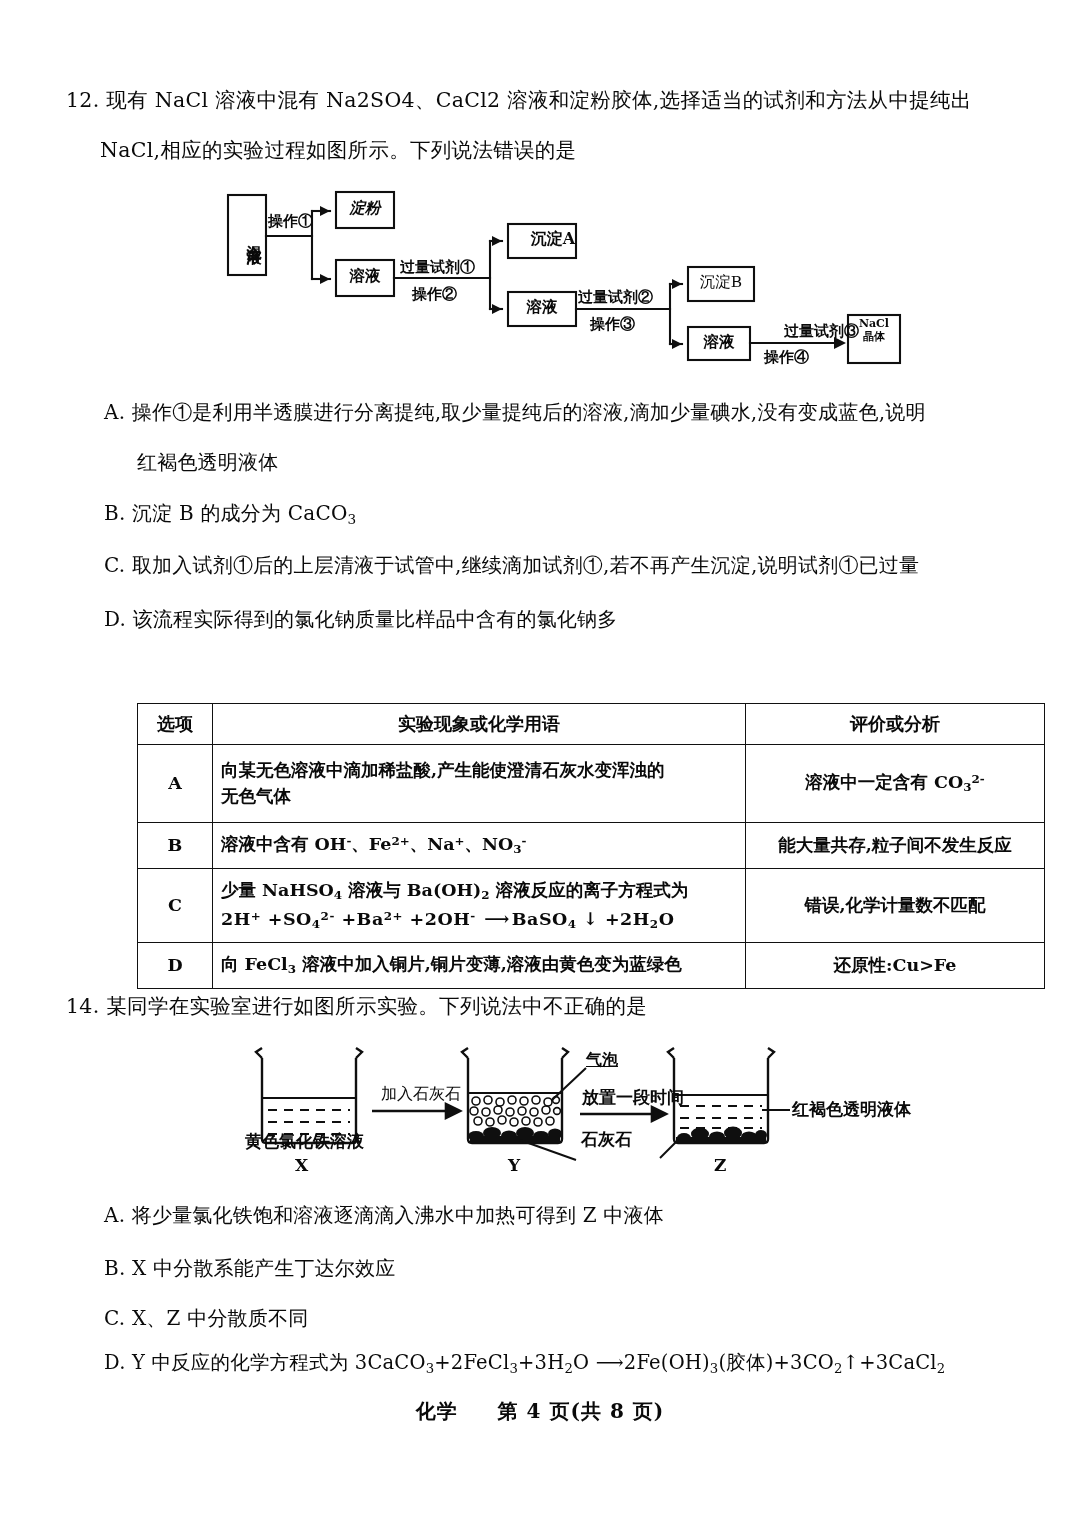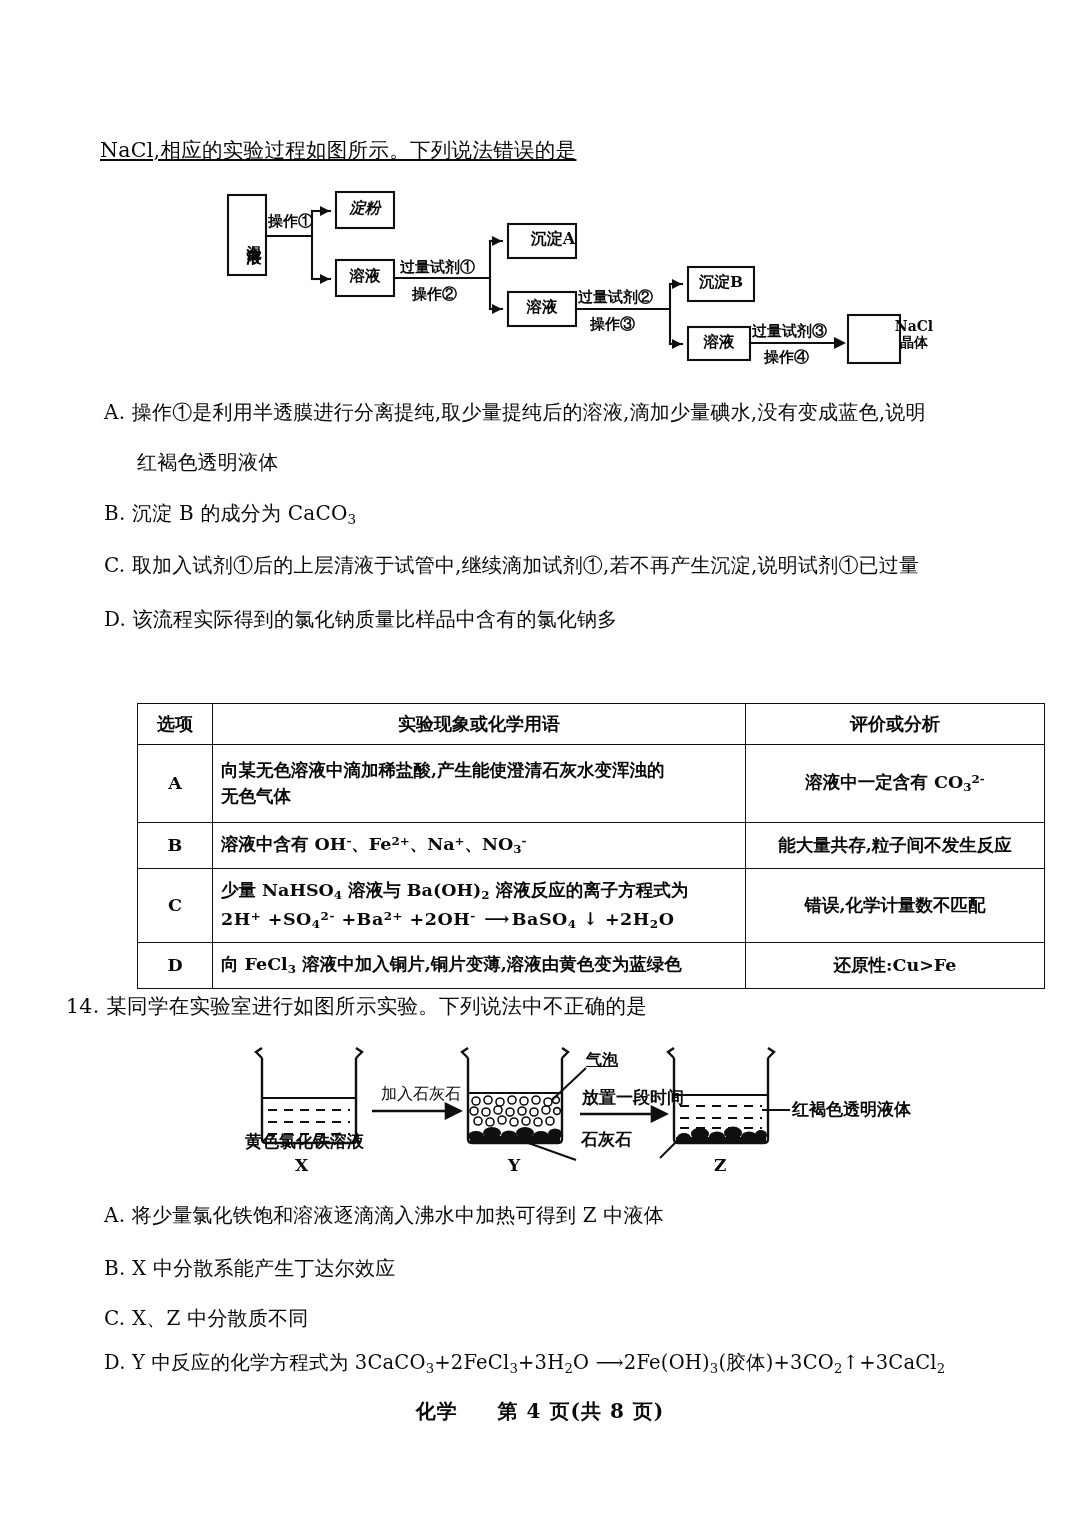--- a/index.html
+++ b/index.html
@@ -84,21 +84,24 @@
     font-size: 20px;
     font-weight: 700;
     letter-spacing: 1px;
   }
 </style>
 </head>
 <body>
 
 <div class="page">
 
-  <div class="qline" style="left:100px; top:135px;text-decoration:underline;">
+  <div class="qline" style="left:66px; top:85px;">
+    <span>12. 现有 NaCl 溶液中混有 Na2SO4、CaCl2 溶液和淀粉胶体,选择适当的试剂和方法从中提纯出</span>
+  </div>
+  <div class="qline" style="left:100px; top:135px;">
     <span>NaCl,相应的实验过程如图所示。下列说法错误的是</span>
   </div>
 
   <svg id="flowchart" width="1080" height="1529" viewBox="0 0 1080 1529" style="pointer-events:none;">
     <g fill="none" stroke="#0f0f0f" stroke-width="2.1" stroke-linecap="square">
 
       <rect x="228" y="195" width="38" height="80"></rect>
       <rect x="336" y="192" width="58" height="36"></rect>
       <rect x="336" y="260" width="58" height="36"></rect>
       <rect x="508" y="224" width="68" height="34"></rect>
@@ -138,34 +141,34 @@
   <div style="position:absolute; left:232px; top:201px; width:30px; font-size:15px; font-weight:700; line-height:1.08; text-align:center; writing-mode:vertical-rl; text-orientation:upright; letter-spacing:1px; height:68px;">混合溶液</div>
 
   <div style="position:absolute; left:337px; top:198px; width:56px; text-align:center; font-size:15.5px; font-weight:700;font-style:italic;">淀粉</div>
 
   <div style="position:absolute; left:337px; top:266px; width:56px; text-align:center; font-size:15.5px; font-weight:700;">溶液</div>
 
   <div style="position:absolute; left:509px; top:229px; width:88px; text-align:center; font-size:16px; font-weight:700;">沉淀A</div>
 
   <div style="position:absolute; left:509px; top:297px; width:66px; text-align:center; font-size:15.5px; font-weight:700;">溶液</div>
 
-  <div style="position:absolute; left:689px; top:272px; width:64px; text-align:center; font-size:15.5px; font-weight:700;">沉淀B</div>
+  <div style="position:absolute; left:689px; top:272px; width:64px; text-align:center; font-size:15.5px; font-weight:400;">沉淀B</div>
 
   <div style="position:absolute; left:689px; top:332px; width:60px; text-align:center; font-size:15.5px; font-weight:700;">溶液</div>
 
-  <div style="position:absolute; left:889px; top:318px; width:50px; text-align:center; font-size:14px; font-weight:700; line-height:1.15;">
+  <div style="position:absolute; left:849px; top:318px; width:50px; text-align:center; font-size:11px; font-weight:700; line-height:1.15;">
     <span>NaCl<br>晶体</span>
   </div>
 
   <div style="position:absolute; left:268px; top:212px; font-size:15px; font-weight:700;">操作①</div>
   <div style="position:absolute; left:400px; top:258px; font-size:15px; font-weight:700;">过量试剂①</div>
   <div style="position:absolute; left:412px; top:285px; font-size:15px; font-weight:700;">操作②</div>
   <div style="position:absolute; left:578px; top:288px; font-size:15px; font-weight:700;">过量试剂②</div>
   <div style="position:absolute; left:590px; top:315px; font-size:15px; font-weight:700;">操作③</div>
-  <div style="position:absolute; left:752px; top:322px; font-size:15px; font-weight:700;">过量试剂③</div>
+  <div style="position:absolute; left:752px; top:322px; font-size:15px; font-weight:700;padding-left:32px;">过量试剂③</div>
   <div style="position:absolute; left:764px; top:348px; font-size:15px; font-weight:700;">操作④</div>
 
   <div class="opt" style="left:104px; top:397px;">
     A. 操作①是利用半透膜进行分离提纯,取少量提纯后的溶液,滴加少量碘水,没有变成蓝色,说明
   </div>
   <div class="opt" style="left:137px; top:447px;">
     红褐色透明液体
   </div>
   <div class="opt" style="left:104px; top:498px;">
     B. 沉淀 B 的成分为 CaCO<sub>3</sub>

